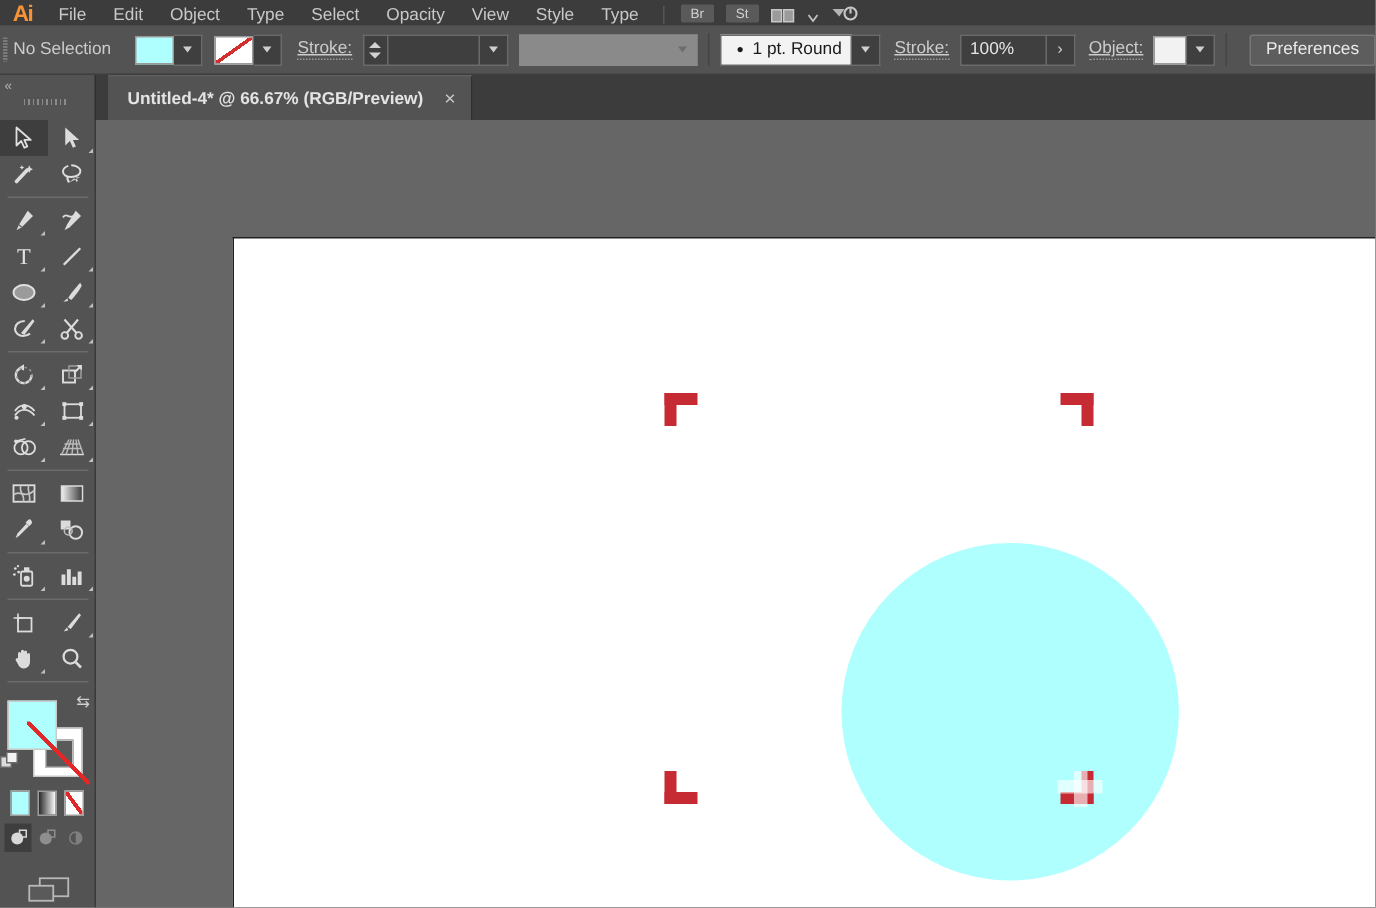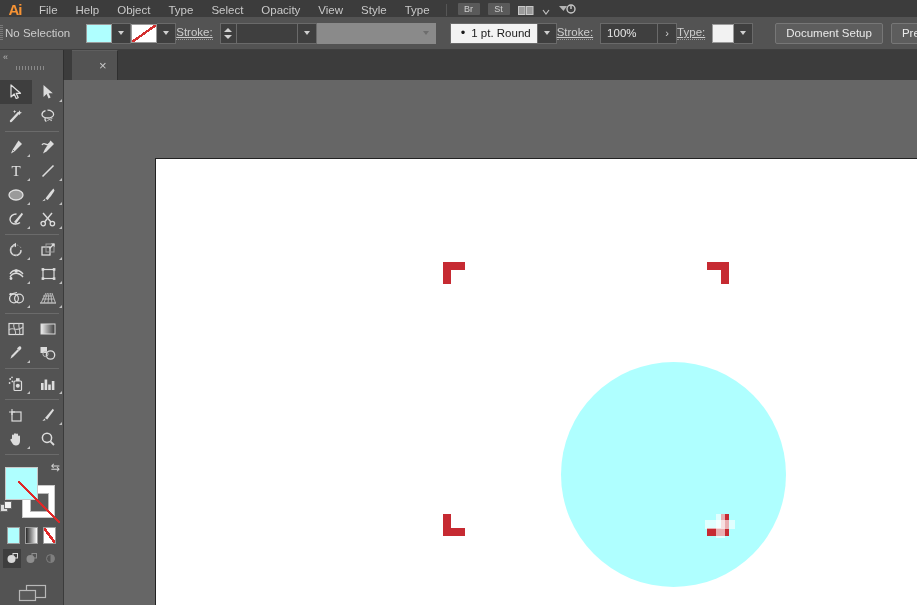--- a/index.html
+++ b/index.html
@@ -281,21 +281,21 @@
   }
 </style>
 </head>
 <body>
 
 <div id="app">
 
   <div class="menubar">
     <div class="ai-logo">Ai</div>
     <div class="menu-item">File</div>
-    <div class="menu-item">Help</div>
+    <div class="menu-item">Edit</div>
     <div class="menu-item">Object</div>
     <div class="menu-item">Type</div>
     <div class="menu-item">Select</div>
     <div class="menu-item">Opacity</div>
     <div class="menu-item">View</div>
     <div class="menu-item">Style</div>
     <div class="menu-item">Type</div>
     <div class="menu-sep"></div>
     <div class="mb-btn">Br</div>
     <div class="mb-btn">St</div>
@@ -372,40 +372,40 @@
 
     <div class="cb-label underlabel">Stroke:</div>
 
     <div class="swatch-group">
       <div class="field opacity-box">100%</div>
       <div class="arrowbtn">›</div>
     </div>
 
     <div style="width:12px"></div>
 
-    <div class="cb-label underlabel">Type:</div>
+    <div class="cb-label underlabel">Object:</div>
 
     <div class="swatch-group">
       <div class="style-sw"></div>
       <div class="dd-arrow"></div>
     </div>
 
     <div class="cb-vsep"></div>
 
-    <div class="cb-button">Document Setup</div>
     <div class="cb-button">Preferences</div>
 
   </div>
 
   <div class="tabbar">
     <div class="panel-collapse">
       <div class="chev">«</div>
       <div class="dots"></div>
     </div>
     <div class="doctab">
+      <span class="title">Untitled-4* @ 66.67% (RGB/Preview)</span>
       <span class="x">×</span>
     </div>
   </div>
 
   <div class="toolbar">
     <div class="tool-grid">
       <div class="tool active">
         <svg width="14" height="16" viewBox="0 0 14 16">
           <path d="M2 1 L2 13 L5.2 10 L7.2 14.5 L9.2 13.6 L7.2 9.3 L11.5 9.3 Z" fill="none" stroke="#e0e0e0" stroke-width="1.2" stroke-linejoin="round"></path>
         </svg>

